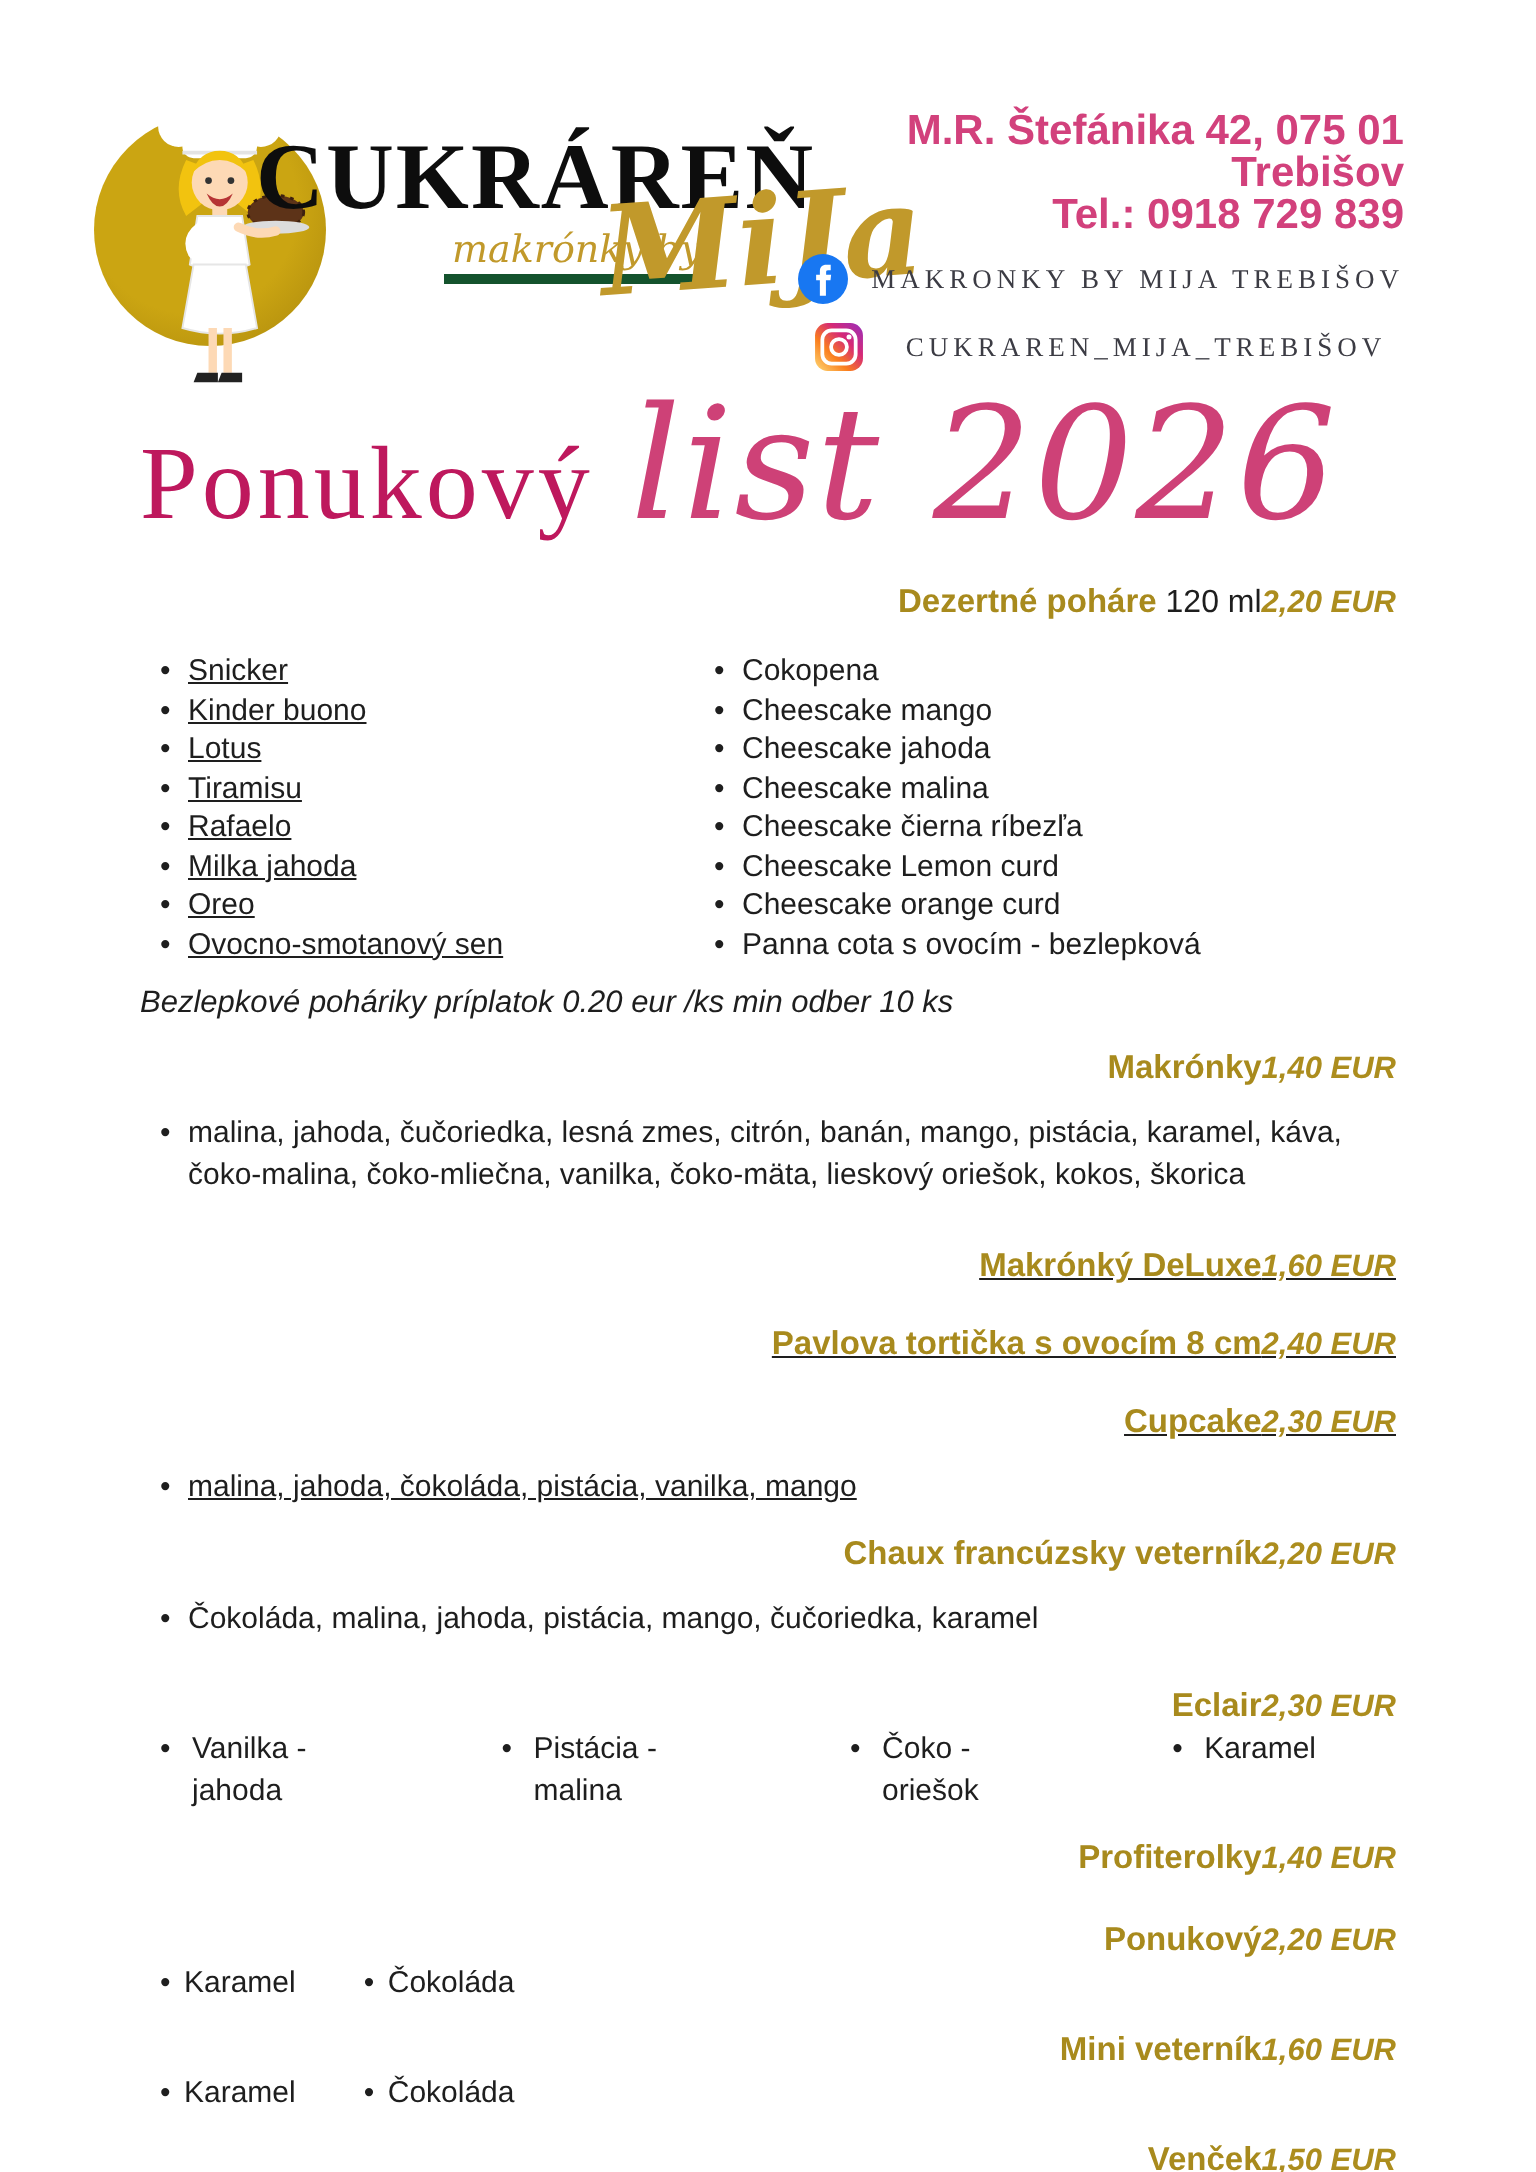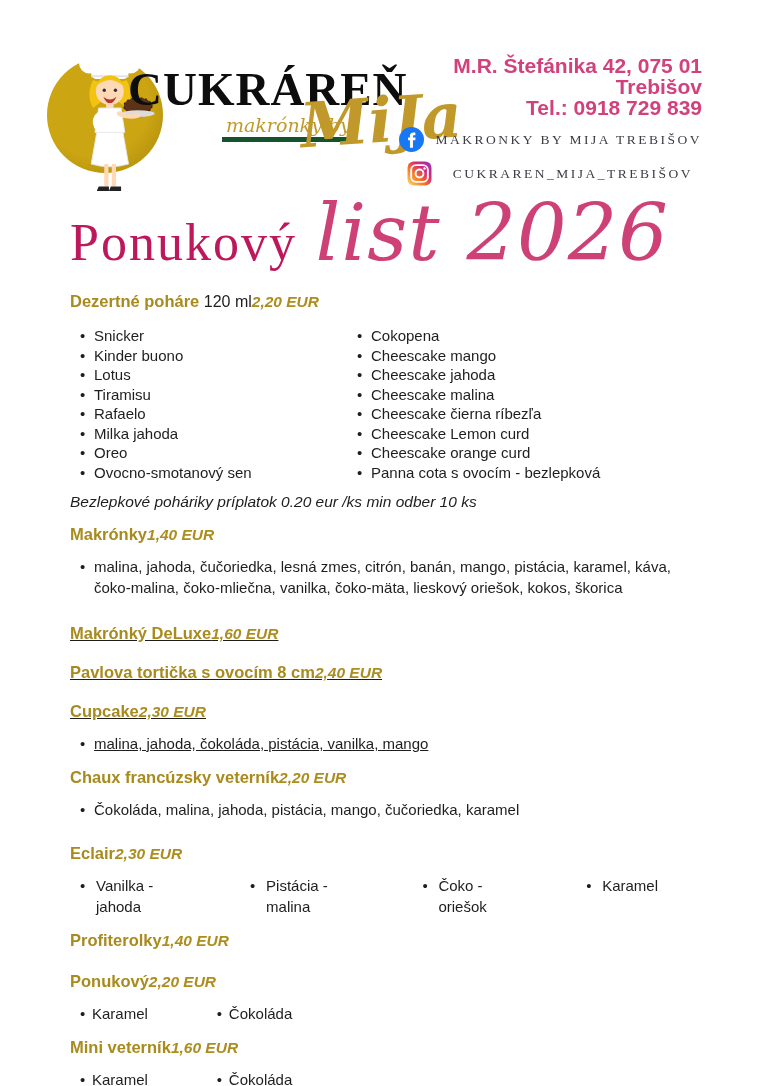--- a/index.html
+++ b/index.html
@@ -54,40 +54,40 @@
     font-family:Liberation Serif, serif; font-size:52px; line-height:96px;
     color:#be185d; letter-spacing:2px;
   }
   .title-accent {
     font-family:"DejaVu Serif", serif; font-style:italic; font-size:78px;
     color:#ce4177; margin-left:14px; letter-spacing:1px;
   }
 
   
   .menu { position:absolute; left:70px; top:292px; width:628px; }
-  .sec-head { display:flex; justify-content:flex-start; align-items:baseline; }
+  .sec-head { display:flex; justify-content:flex-end; align-items:baseline; }
   .sec-title { font-size:16.5px; font-weight:bold; color:#a88a1d; }
   .sec-sub { font-weight:normal; color:#1e1e1e; font-size:16px; }
   .sec-price { font-size:15.5px; font-weight:bold; font-style:italic; color:#ac8d1e; white-space:nowrap; }
 
   ul { list-style:none; }
   .cols { display:flex; margin-top:15px; }
-  .cols ul:first-child { width:277px; }
+  .cols ul:first-child { width:277px;text-decoration:underline; }
   .cols li, .flavors li {
     font-size:15px; line-height:19.5px; padding-left:24px; position:relative;
   }
   .cols li::before, .flavors li::before, .inline li::before {
     content:"•"; position:absolute; left:10px; color:#1e1e1e;
   }
   .note { margin-top:11px; font-size:15.5px;font-style:italic; }
 
   .flavors { margin-top:12px; }
   .flavors li { line-height:21px; padding-right:2px; }
 
-  .inline { display:flex; margin-top:12px;gap:35px; }
+  .inline { display:flex; margin-top:1px; }
   .inline li { font-size:15px; line-height:21px; position:relative; padding-left:26px; }
   .inline.wide li { margin-right:40px; }
   .inline.tight li { margin-right:24px; padding-left:22px; }
 
   .mt14 { margin-top:14px; } .mt20 { margin-top:20px;text-decoration:underline; } .mt22 { margin-top:22px; }
   .mt24 { margin-top:24px; } .mt26 { margin-top:26px;text-decoration:underline; }
 </style>
 </head>
 <body>
 

